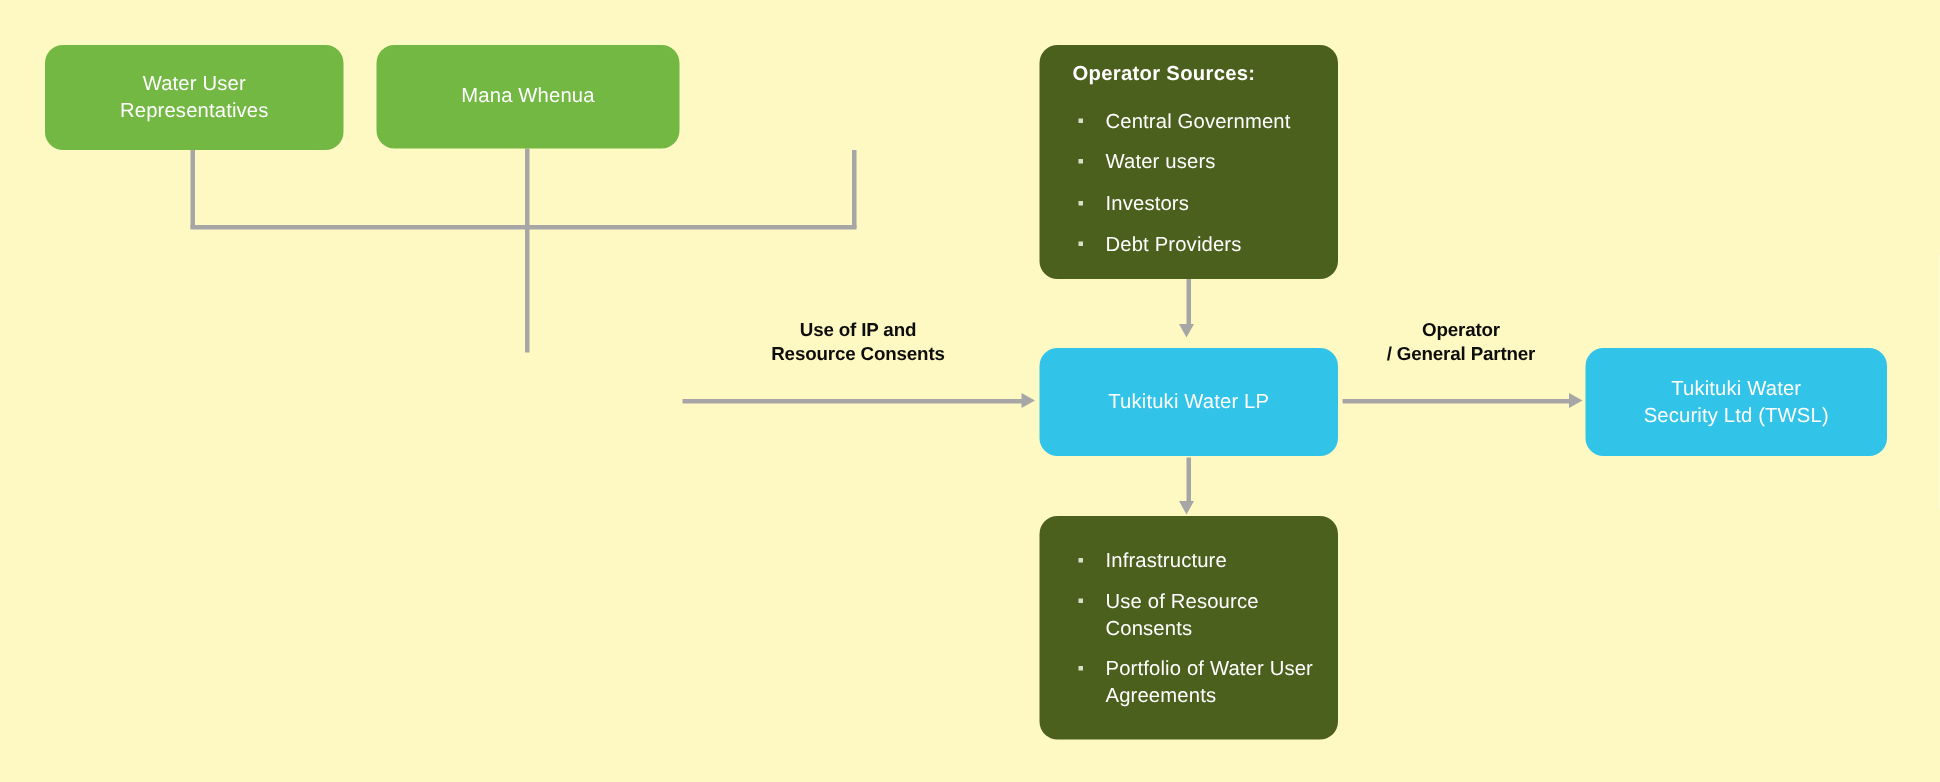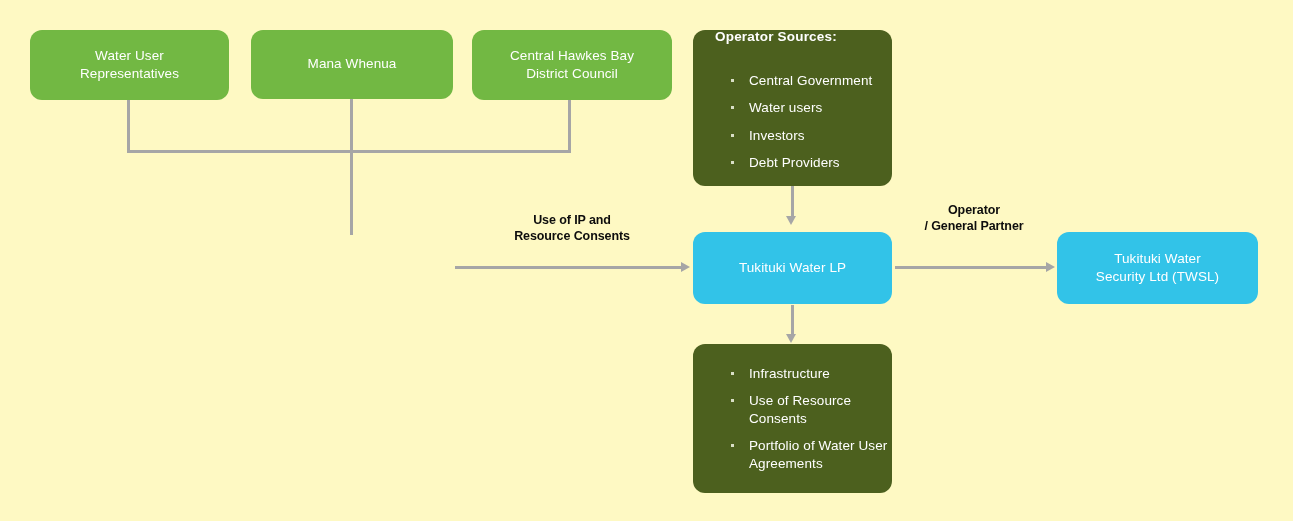--- a/index.html
+++ b/index.html
@@ -50,21 +50,21 @@
   }
   .list-title {
     font-weight: bold;
     font-size: 13.5px;
     margin: 0 0 9px 4px;
     color: #ffffff;
     letter-spacing: .2px;
   }
   ul.bullets {
     list-style: none;
-    margin: 16px;
+    margin: 4px;
     padding: 0;
     width: 100%;
   }
   ul.bullets li {
     position: relative;
     padding-left: 22px;
     margin-bottom: 10px;
     font-size: 13.5px;
     line-height: 1.3;
     color: #ffffff;
@@ -140,44 +140,40 @@
 
   <div class="node green" style="left:30px; top:30px; width:199px; height:70px;">
     <span class="label">Water User
 Representatives</span>
   </div>
 
   <div class="node green" style="left:251px; top:30px; width:202px; height:69px;">
     <span class="label">Mana Whenua</span>
   </div>
 
-  <div class="node green" style="left:472px; top:30px; width:200px; height:70px;">
-    <span class="label">Central Hawkes Bay
-District Council</span>
-  </div>
 
   <div class="node dark listbox" style="left:693px; top:30px; width:199px; height:156px;">
     <div class="list-title">Operator Sources:</div>
     <ul class="bullets">
       <li>Central Government</li>
       <li>Water users</li>
       <li>Investors</li>
       <li>Debt Providers</li>
     </ul>
   </div>
 
 
   <div class="edge-label" style="left:493px; top:212px; width:158px;">Use of IP and
 Resource Consents</div>
 
   <div class="node blue" style="left:693px; top:232px; width:199px; height:72px;">
     <span class="label">Tukituki Water LP</span>
   </div>
 
-  <div class="edge-label" style="left:898px; top:202px; width:152px;">Operator
+  <div class="edge-label" style="left:898px; top:212px; width:152px;">Operator
 / General Partner</div>
 
   <div class="node blue" style="left:1057px; top:232px; width:201px; height:72px;">
     <span class="label">Tukituki Water
 Security Ltd (TWSL)</span>
   </div>
 
   <div class="node dark listbox" style="left:693px; top:344px; width:199px; height:149px;">
     <ul class="bullets">
       <li>Infrastructure</li>

